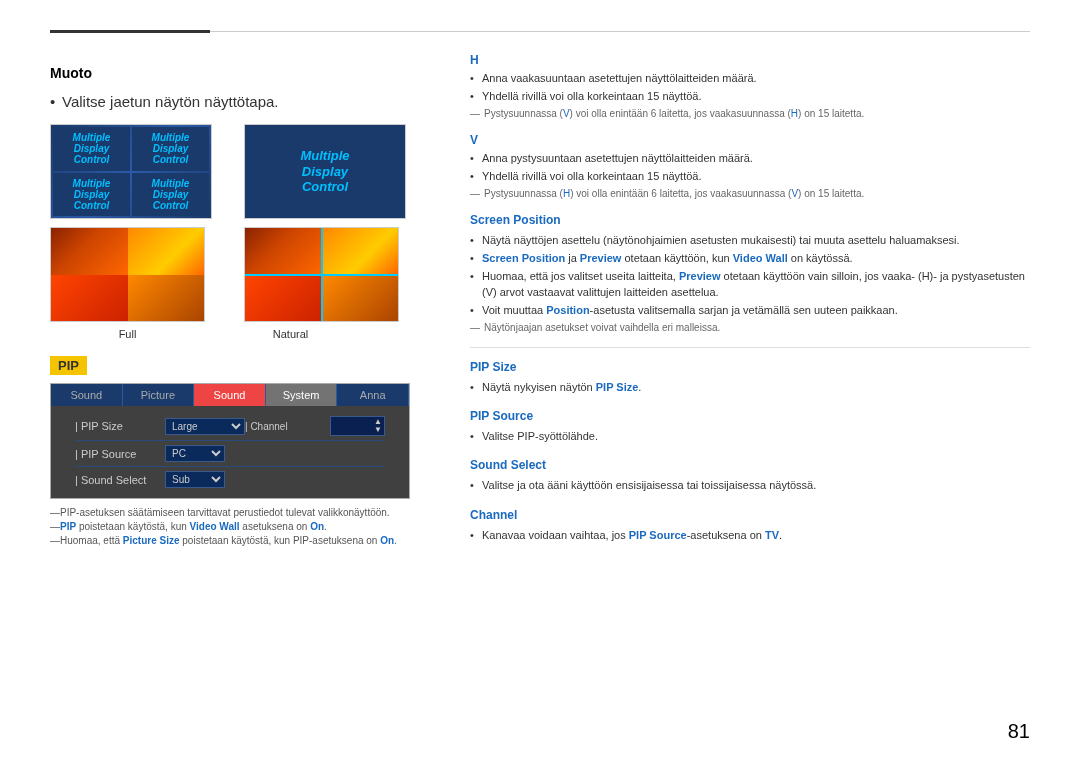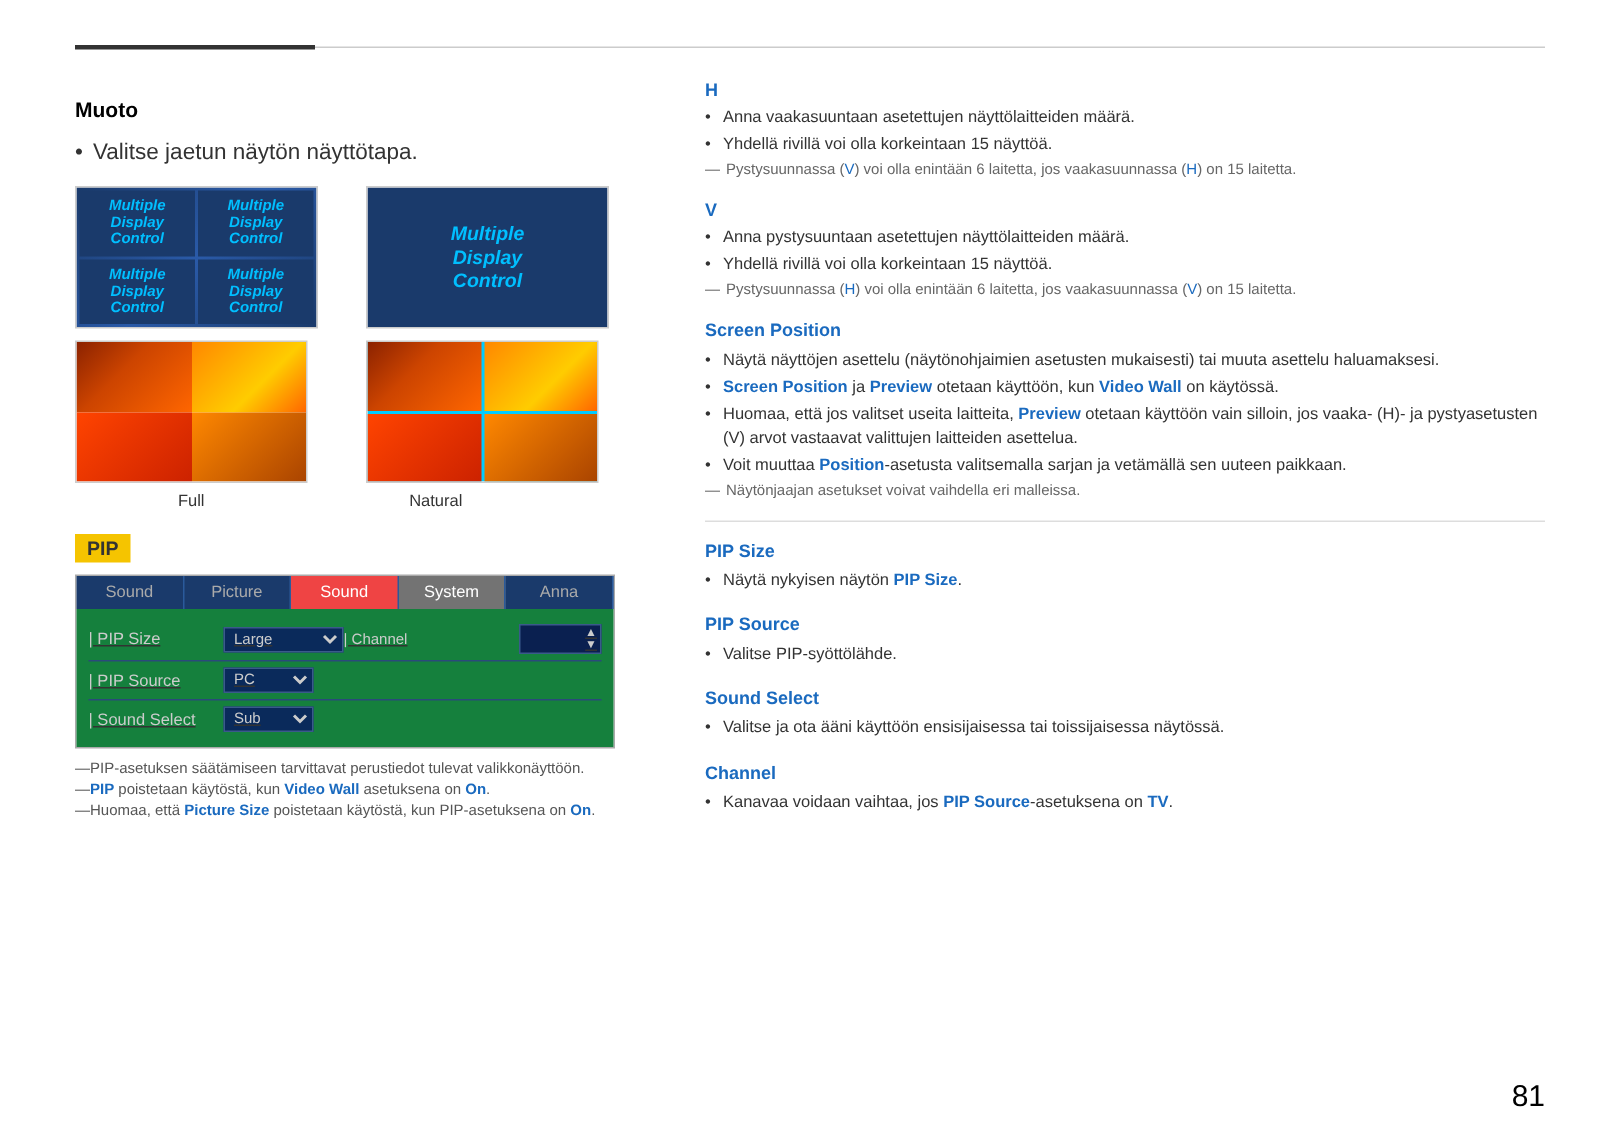--- a/index.html
+++ b/index.html
@@ -135,23 +135,22 @@
       font-size: 11px;
       border-right: 1px solid #2a5a9b;
     }
 
     .pip-tab.system-tab {
       background: #737373;
       color: #fff;
     }
 
     .pip-rows {
-      background: #15803d;
-      padding: 6px 8px;
-      text-decoration: underline;
+      background: #404040;
+      padding: 6px 24px;
     }
 
     .pip-row {
       display: flex;
       align-items: center;
       padding: 4px 0;
       border-bottom: 1px solid #2a4a7b;
     }
 
     .pip-row:last-child {

